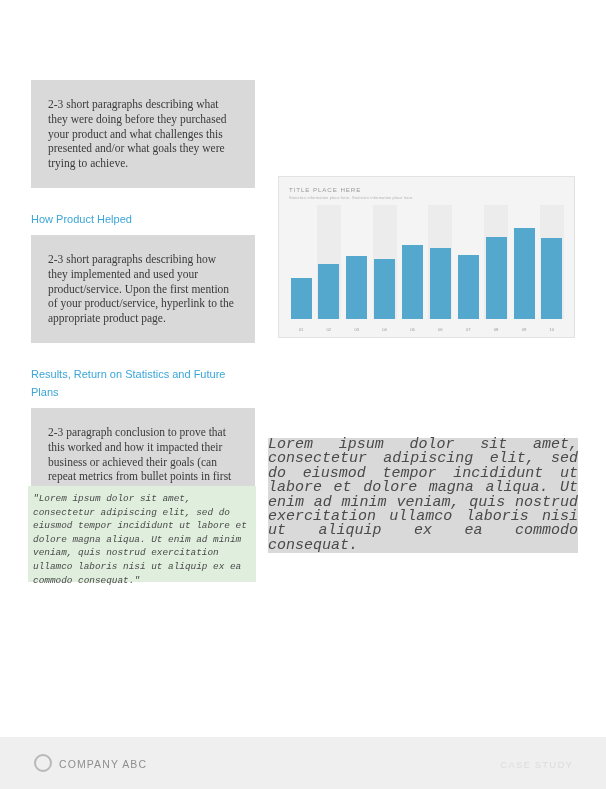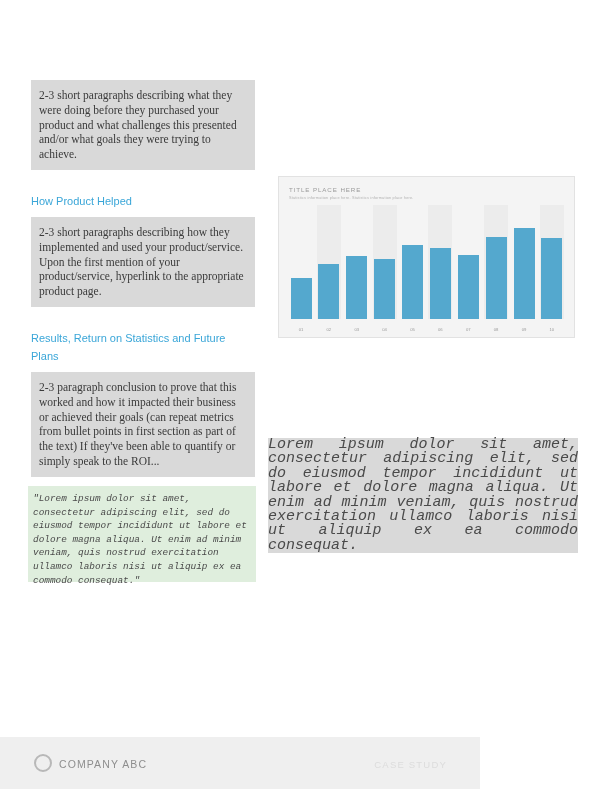--- a/index.html
+++ b/index.html
@@ -29,21 +29,21 @@
     top: 80px;
     width: 224px;
   }
   .body-para {
     font-family: "Liberation Serif", serif;
     font-size: 11.5px;
     line-height: 14.8px;
     color: #3a3a3a;
     background: #d9d9d9;
     margin: 0 0 18px 0;
-    padding: 8px;
+    padding: 17px;
     text-align: left;
   }
   .section-head {
     font-family: "Liberation Sans", sans-serif;
     font-size: 11px;
     line-height: 18px;
     color: #3aa6d8;
     font-weight: normal;
     margin: 0 0 7px 0;
   }
@@ -158,21 +158,21 @@
     background: #d9d9d9;
     text-align: justify;
     margin: 0;
   }
 
   
   .footer {
     position: absolute;
     left: 0;
     bottom: 0;
-    width: 480px;
+    width: 606px;
     height: 52px;
     background: #efefef;
   }
   .footer-logo {
     position: absolute;
     left: 34px;
     top: 17px;
     width: 18px;
     height: 18px;
     border-radius: 50%;

